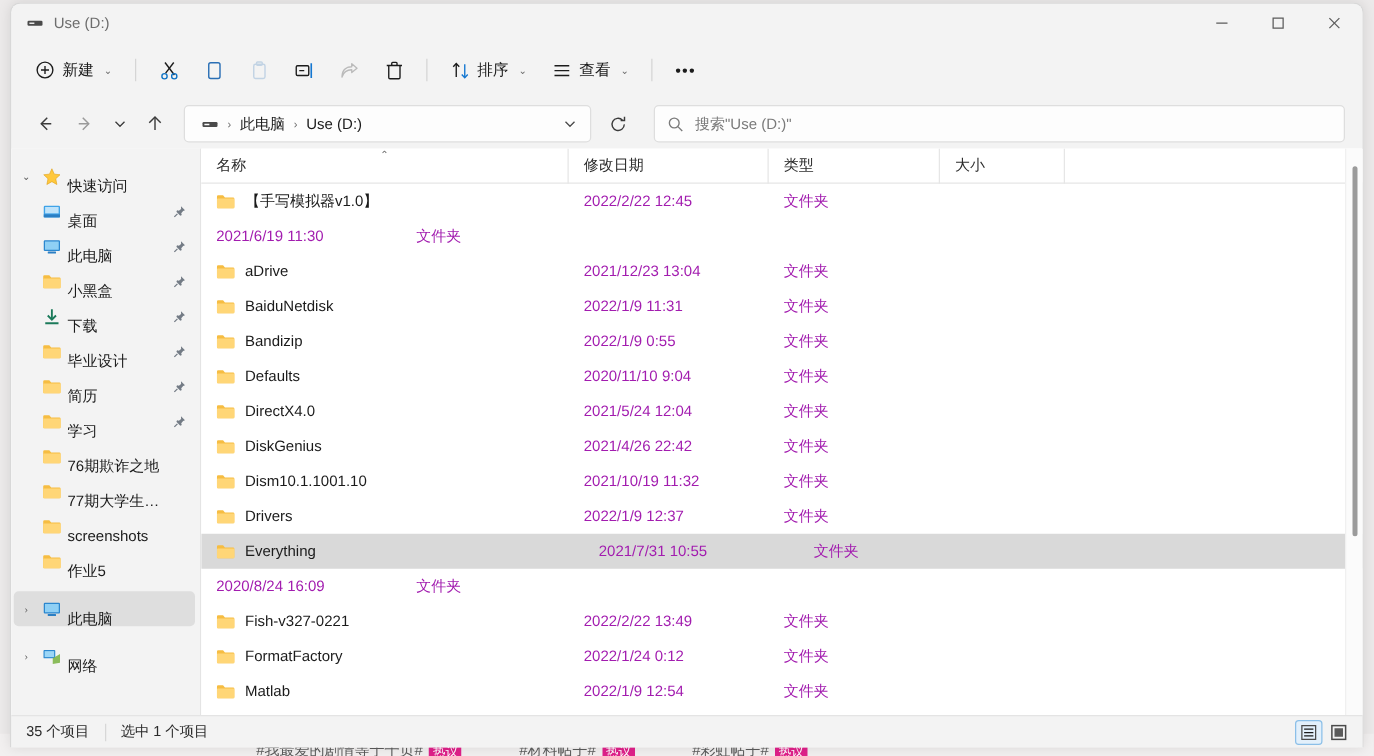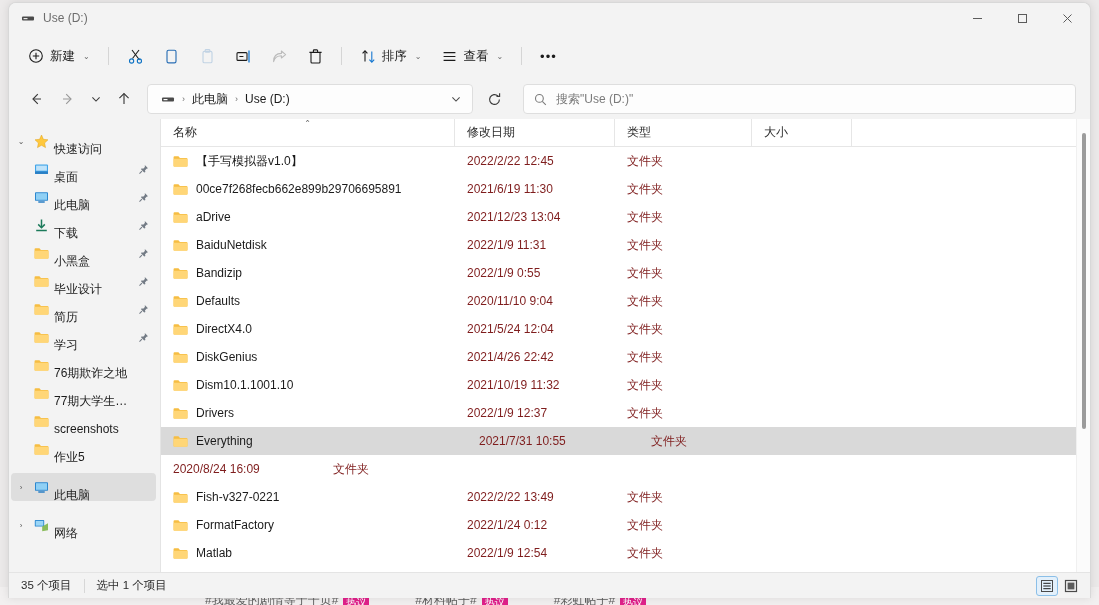--- a/index.html
+++ b/index.html
@@ -175,21 +175,21 @@
   }
 
   #filelist { flex: 1 1 auto; overflow: hidden; position: relative; }
   .frow {
     height: 28px; display: flex; align-items: center;
     font-size: 12px; color: #1b1b1b;
   }
   .frow.selected { background: #d9d9d9; gap: 12px; }
   .fcell { padding-left: 12px; overflow: hidden; white-space: nowrap; text-overflow: ellipsis; }
   .fcell.name { display: flex; align-items: center; gap: 8px; }
-  .fcell.date, .fcell.type { color: #7f1d1d; }
+  .fcell.date, .fcell.type { color: #a21caf; }
 
   
   #vscroll {
     position: absolute; right: 0; top: 0; bottom: 0; width: 14px;
     background: #fbfbfb; border-left: 1px solid #f0f0f0;
   }
   #vthumb {
     position: absolute; left: 5px; width: 4px; top: 14px; height: 296px;
     background: #9b9b9b; border-radius: 2px;
   }
@@ -477,20 +477,35 @@
               <span class="nav-label">此电脑</span>
               <span class="nav-pin">
                 <svg xmlns="http://www.w3.org/2000/svg" width="11" height="11" viewBox="0 0 12 12">
                   <path d="M7.4 1.1 L10.9 4.6 L9.3 5.2 L7.6 7.1 L8.1 8.7 L6.8 9.3 L3.4 5.9 L4 4.6 L5.6 5.1 L7.5 3.4 Z" fill="#737b85"></path>
                   <line x1="4.3" y1="7.7" x2="1.6" y2="10.4" stroke="#737b85" stroke-width="1.1"></line>
                 </svg>
               </span>
             </div>
             <div class="nav-item child">
               <span class="nav-ico">
+                <svg xmlns="http://www.w3.org/2000/svg" width="15" height="15" viewBox="0 0 16 14">
+                  <path d="M0.6 2.4 A1 1 0 0 1 1.6 1.4 L5.8 1.4 L7.4 3.2 L14.4 3.2 A1 1 0 0 1 15.4 4.2 L15.4 11.4 A1 1 0 0 1 14.4 12.4 L1.6 12.4 A1 1 0 0 1 0.6 11.4 Z" fill="#f6bd42"></path>
+                  <path d="M1.6 4.1 L14.8 4.1 A0.8 0.8 0 0 1 15.5 5 L15.5 11.5 A1 1 0 0 1 14.5 12.5 L1.6 12.5 A1 1 0 0 1 0.6 11.5 L0.6 5 A0.9 0.9 0 0 1 1.6 4.1 Z" fill="#ffd677"></path>
+                </svg>
+              </span>
+              <span class="nav-label">小黑盒</span>
+              <span class="nav-pin">
+                <svg xmlns="http://www.w3.org/2000/svg" width="11" height="11" viewBox="0 0 12 12">
+                  <path d="M7.4 1.1 L10.9 4.6 L9.3 5.2 L7.6 7.1 L8.1 8.7 L6.8 9.3 L3.4 5.9 L4 4.6 L5.6 5.1 L7.5 3.4 Z" fill="#737b85"></path>
+                  <line x1="4.3" y1="7.7" x2="1.6" y2="10.4" stroke="#737b85" stroke-width="1.1"></line>
+                </svg>
+              </span>
+            </div>
+            <div class="nav-item child">
+              <span class="nav-ico">
                 <svg xmlns="http://www.w3.org/2000/svg" width="15" height="15" viewBox="0 0 15 15">
                   <line x1="7.5" y1="1.4" x2="7.5" y2="9.3" stroke="#1b7a5a" stroke-width="1.5"></line>
                   <path d="M4.2 6.4 L7.5 9.7 L10.8 6.4" fill="none" stroke="#1b7a5a" stroke-width="1.5"></path>
                   <line x1="2.2" y1="12.6" x2="12.8" y2="12.6" stroke="#1b7a5a" stroke-width="1.5"></line>
                 </svg>
               </span>
               <span class="nav-label">下载</span>
               <span class="nav-pin">
                 <svg xmlns="http://www.w3.org/2000/svg" width="11" height="11" viewBox="0 0 12 12">
                   <path d="M7.4 1.1 L10.9 4.6 L9.3 5.2 L7.6 7.1 L8.1 8.7 L6.8 9.3 L3.4 5.9 L4 4.6 L5.6 5.1 L7.5 3.4 Z" fill="#737b85"></path>
@@ -498,35 +513,20 @@
                 </svg>
               </span>
             </div>
             <div class="nav-item child">
               <span class="nav-ico">
                 <svg xmlns="http://www.w3.org/2000/svg" width="15" height="15" viewBox="0 0 16 14">
                   <path d="M0.6 2.4 A1 1 0 0 1 1.6 1.4 L5.8 1.4 L7.4 3.2 L14.4 3.2 A1 1 0 0 1 15.4 4.2 L15.4 11.4 A1 1 0 0 1 14.4 12.4 L1.6 12.4 A1 1 0 0 1 0.6 11.4 Z" fill="#f6bd42"></path>
                   <path d="M1.6 4.1 L14.8 4.1 A0.8 0.8 0 0 1 15.5 5 L15.5 11.5 A1 1 0 0 1 14.5 12.5 L1.6 12.5 A1 1 0 0 1 0.6 11.5 L0.6 5 A0.9 0.9 0 0 1 1.6 4.1 Z" fill="#ffd677"></path>
                 </svg>
               </span>
-              <span class="nav-label">小黑盒</span>
-              <span class="nav-pin">
-                <svg xmlns="http://www.w3.org/2000/svg" width="11" height="11" viewBox="0 0 12 12">
-                  <path d="M7.4 1.1 L10.9 4.6 L9.3 5.2 L7.6 7.1 L8.1 8.7 L6.8 9.3 L3.4 5.9 L4 4.6 L5.6 5.1 L7.5 3.4 Z" fill="#737b85"></path>
-                  <line x1="4.3" y1="7.7" x2="1.6" y2="10.4" stroke="#737b85" stroke-width="1.1"></line>
-                </svg>
-              </span>
-            </div>
-            <div class="nav-item child">
-              <span class="nav-ico">
-                <svg xmlns="http://www.w3.org/2000/svg" width="15" height="15" viewBox="0 0 16 14">
-                  <path d="M0.6 2.4 A1 1 0 0 1 1.6 1.4 L5.8 1.4 L7.4 3.2 L14.4 3.2 A1 1 0 0 1 15.4 4.2 L15.4 11.4 A1 1 0 0 1 14.4 12.4 L1.6 12.4 A1 1 0 0 1 0.6 11.4 Z" fill="#f6bd42"></path>
-                  <path d="M1.6 4.1 L14.8 4.1 A0.8 0.8 0 0 1 15.5 5 L15.5 11.5 A1 1 0 0 1 14.5 12.5 L1.6 12.5 A1 1 0 0 1 0.6 11.5 L0.6 5 A0.9 0.9 0 0 1 1.6 4.1 Z" fill="#ffd677"></path>
-                </svg>
-              </span>
               <span class="nav-label">毕业设计</span>
               <span class="nav-pin">
                 <svg xmlns="http://www.w3.org/2000/svg" width="11" height="11" viewBox="0 0 12 12">
                   <path d="M7.4 1.1 L10.9 4.6 L9.3 5.2 L7.6 7.1 L8.1 8.7 L6.8 9.3 L3.4 5.9 L4 4.6 L5.6 5.1 L7.5 3.4 Z" fill="#737b85"></path>
                   <line x1="4.3" y1="7.7" x2="1.6" y2="10.4" stroke="#737b85" stroke-width="1.1"></line>
                 </svg>
               </span>
             </div>
             <div class="nav-item child">
               <span class="nav-ico">
@@ -654,29 +654,20 @@
                     <path d="M1.6 4.1 L14.8 4.1 A0.8 0.8 0 0 1 15.5 5 L15.5 11.5 A1 1 0 0 1 14.5 12.5 L1.6 12.5 A1 1 0 0 1 0.6 11.5 L0.6 5 A0.9 0.9 0 0 1 1.6 4.1 Z" fill="#ffd677"></path>
                   </svg>
                 </span>
                 <span>【手写模拟器v1.0】</span>
               </div>
               <div class="fcell date" style="flex: 0 0 160px;">2022/2/22 12:45</div>
               <div class="fcell type" style="flex: 0 0 137px;">文件夹</div>
               <div class="fcell size" style="flex: 0 0 100px;"></div>
             </div>
             <div class="frow">
-              <div class="fcell name" style="flex: 0 0 294px;">
-                <span style="display: flex;">
-                  <svg xmlns="http://www.w3.org/2000/svg" width="15" height="15" viewBox="0 0 16 14">
-                    <path d="M0.6 2.4 A1 1 0 0 1 1.6 1.4 L5.8 1.4 L7.4 3.2 L14.4 3.2 A1 1 0 0 1 15.4 4.2 L15.4 11.4 A1 1 0 0 1 14.4 12.4 L1.6 12.4 A1 1 0 0 1 0.6 11.4 Z" fill="#f6bd42"></path>
-                    <path d="M1.6 4.1 L14.8 4.1 A0.8 0.8 0 0 1 15.5 5 L15.5 11.5 A1 1 0 0 1 14.5 12.5 L1.6 12.5 A1 1 0 0 1 0.6 11.5 L0.6 5 A0.9 0.9 0 0 1 1.6 4.1 Z" fill="#ffd677"></path>
-                  </svg>
-                </span>
-                <span>00ce7f268fecb662e899b29706695891</span>
-              </div>
               <div class="fcell date" style="flex: 0 0 160px;">2021/6/19 11:30</div>
               <div class="fcell type" style="flex: 0 0 137px;">文件夹</div>
               <div class="fcell size" style="flex: 0 0 100px;"></div>
             </div>
             <div class="frow">
               <div class="fcell name" style="flex: 0 0 294px;">
                 <span style="display: flex;">
                   <svg xmlns="http://www.w3.org/2000/svg" width="15" height="15" viewBox="0 0 16 14">
                     <path d="M0.6 2.4 A1 1 0 0 1 1.6 1.4 L5.8 1.4 L7.4 3.2 L14.4 3.2 A1 1 0 0 1 15.4 4.2 L15.4 11.4 A1 1 0 0 1 14.4 12.4 L1.6 12.4 A1 1 0 0 1 0.6 11.4 Z" fill="#f6bd42"></path>
                     <path d="M1.6 4.1 L14.8 4.1 A0.8 0.8 0 0 1 15.5 5 L15.5 11.5 A1 1 0 0 1 14.5 12.5 L1.6 12.5 A1 1 0 0 1 0.6 11.5 L0.6 5 A0.9 0.9 0 0 1 1.6 4.1 Z" fill="#ffd677"></path>

